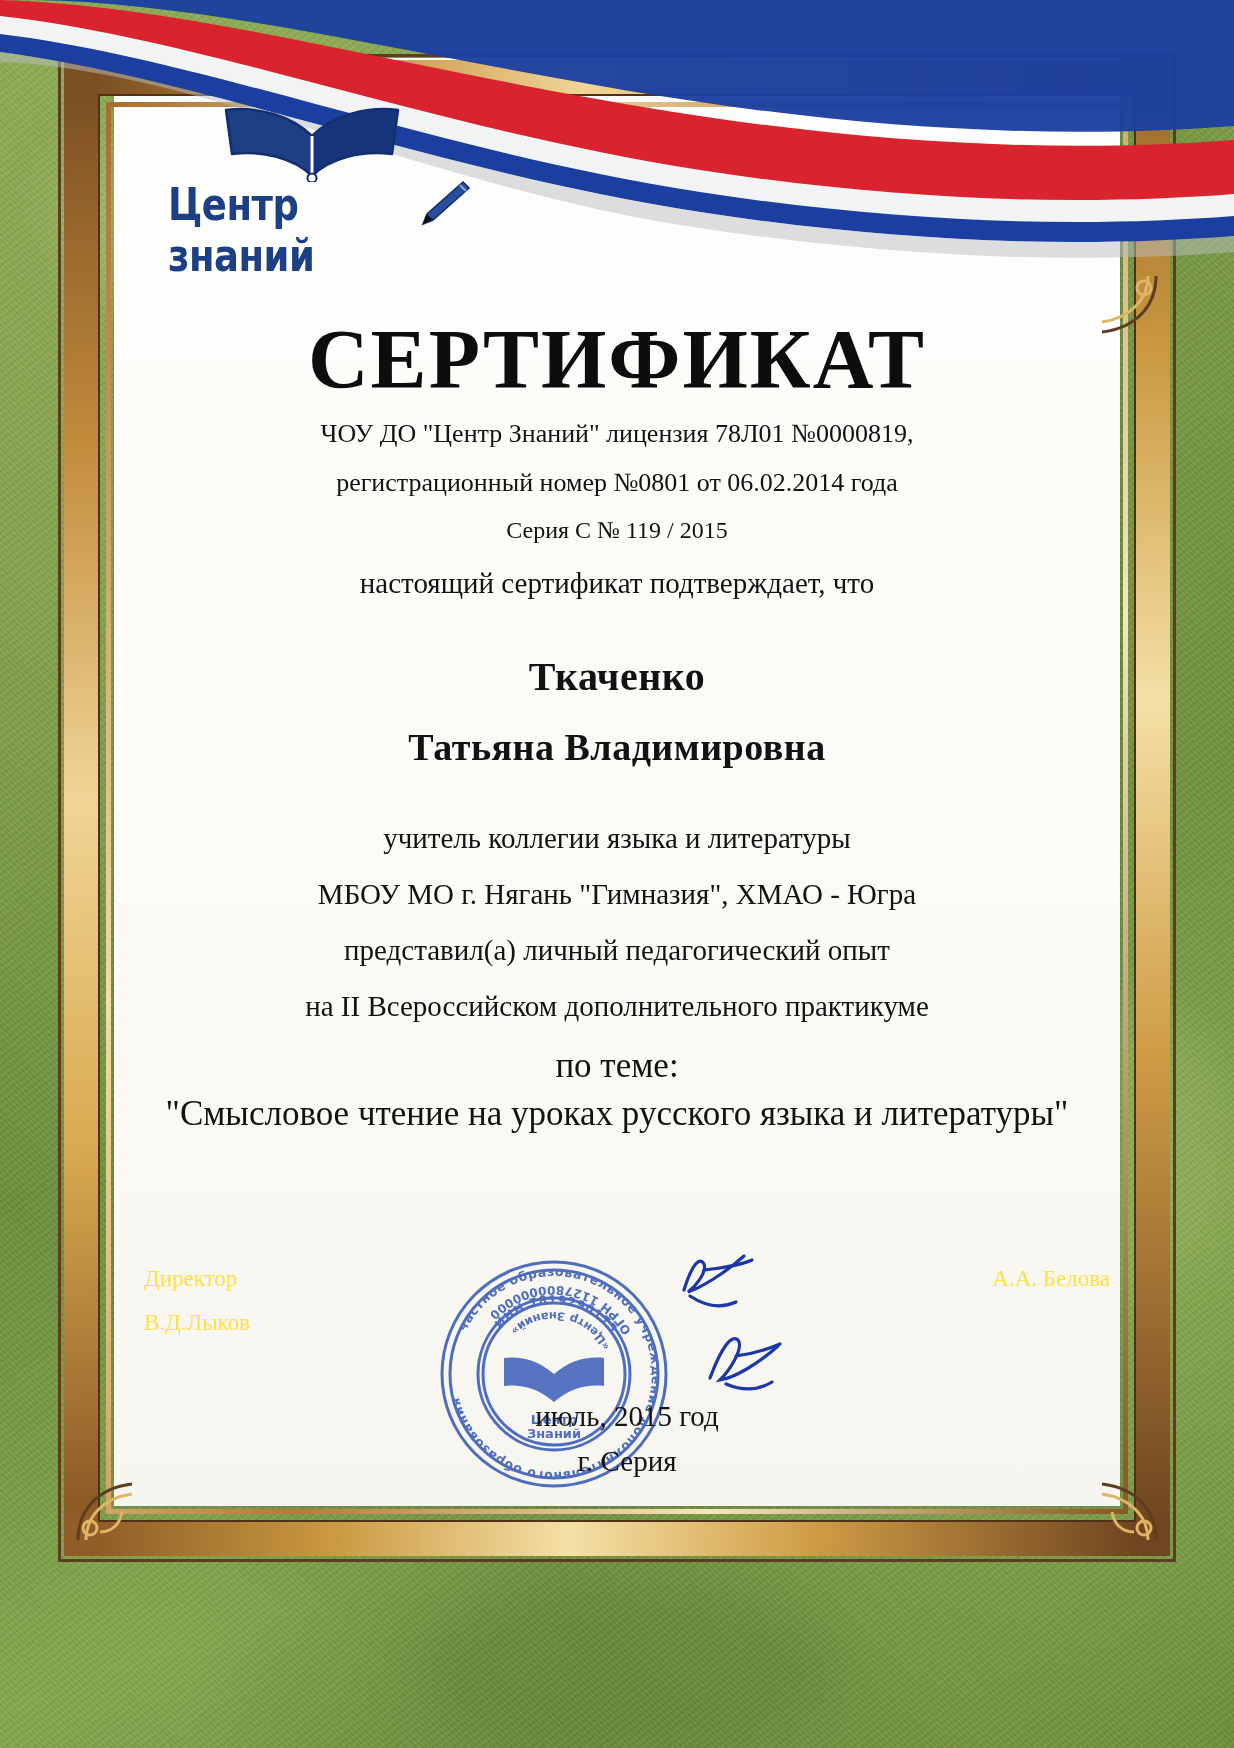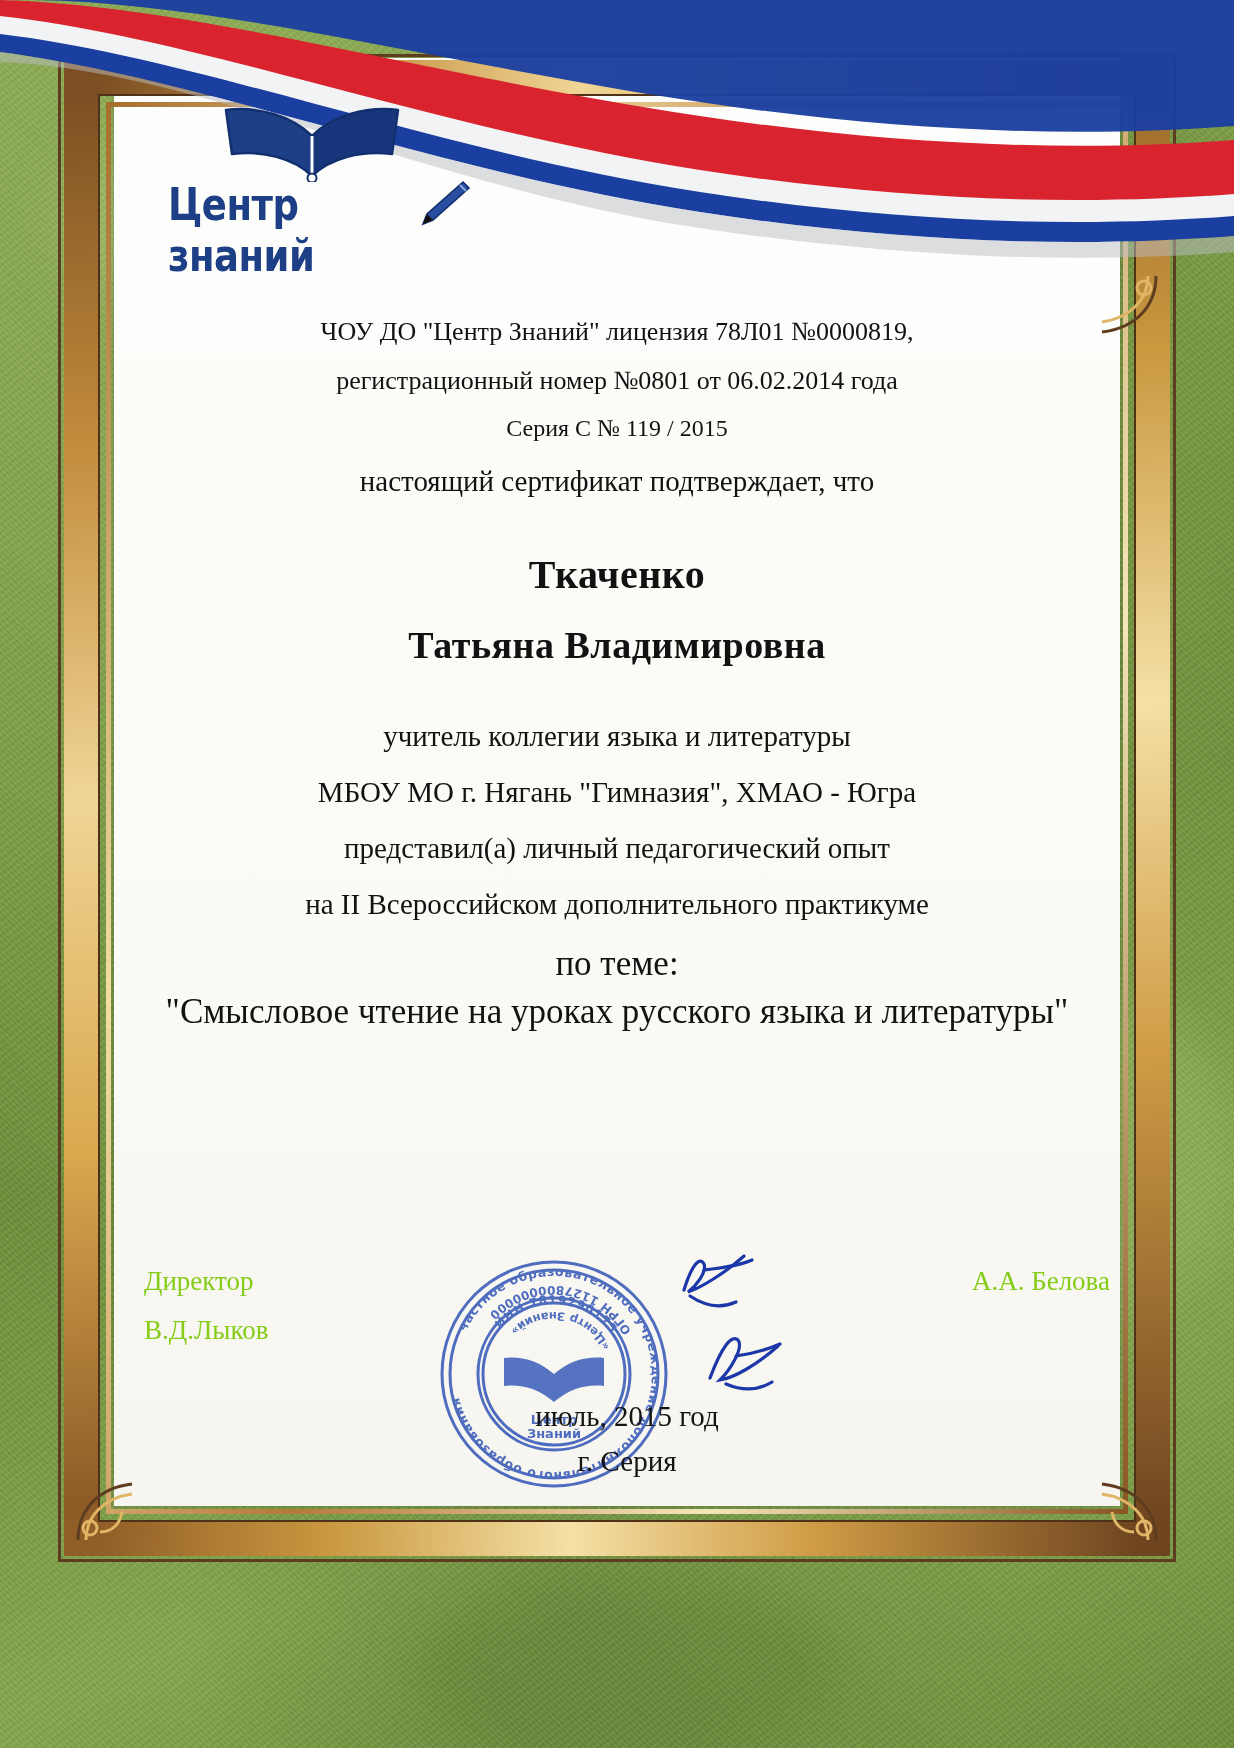--- a/index.html
+++ b/index.html
@@ -212,23 +212,23 @@
   #signatures {
     position: absolute;
     left: 108px;
     top: 1248px;
     width: 966px;
   }
   .sig-row {
     display: flex;
     justify-content: space-between;
     align-items: baseline;
-    font-size: 27px;
+    font-size: 23px;
     margin-bottom: 18px;
-    color: #84cc16;
+    color: #fde047;
   }
   .sig-role { text-align: left; }
   .sig-person { text-align: right; }
 
   #datelines {
     position: absolute;
     left: 108px;
     top: 1382px;
     width: 966px;
     text-align: center;
@@ -299,20 +299,21 @@
   </svg>
   <svg class="corner-orn" style="left:1050px; top:250px;" viewBox="0 0 78 78">
     <g fill="none" stroke="#5d3c1f" stroke-width="3" transform="scale(-1,-1) translate(-78,-78)">
       <path d="M8 70 C8 40 28 18 62 14"></path>
       <path d="M16 70 C16 46 34 28 62 24" stroke="#e0b566"></path>
       <circle cx="20" cy="58" r="7" stroke="#e0b566"></circle>
     </g>
   </svg>
 
   <div id="content">
+    <h1 class="title">СЕРТИФИКАТ</h1>
     <div class="lic-line">ЧОУ ДО "Центр Знаний" лицензия 78Л01 №0000819,</div>
     <div class="reg-line">регистрационный номер №0801 от 06.02.2014 года</div>
     <div class="series-line">Серия С № 119 / 2015</div>
     <div class="confirm-line">настоящий сертификат подтверждает, что</div>
 
     <div class="recipient-surname">Ткаченко</div>
     <div class="recipient-name">Татьяна Владимировна</div>
 
     <div class="body-line">учитель коллегии языка и литературы</div>
     <div class="body-line">МБОУ МО г. Нягань "Гимназия",  ХМАО - Югра</div>

